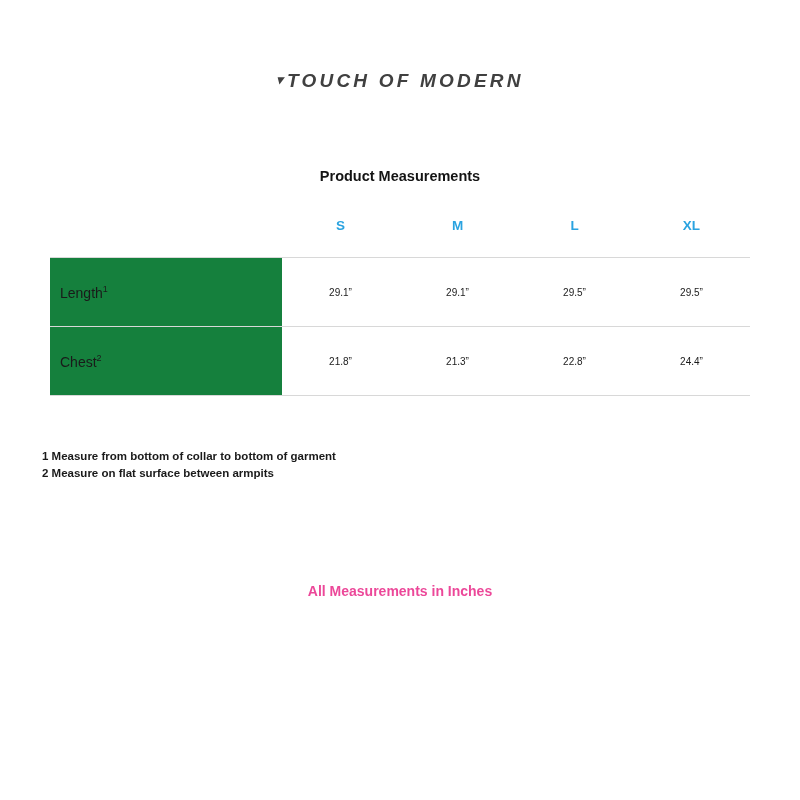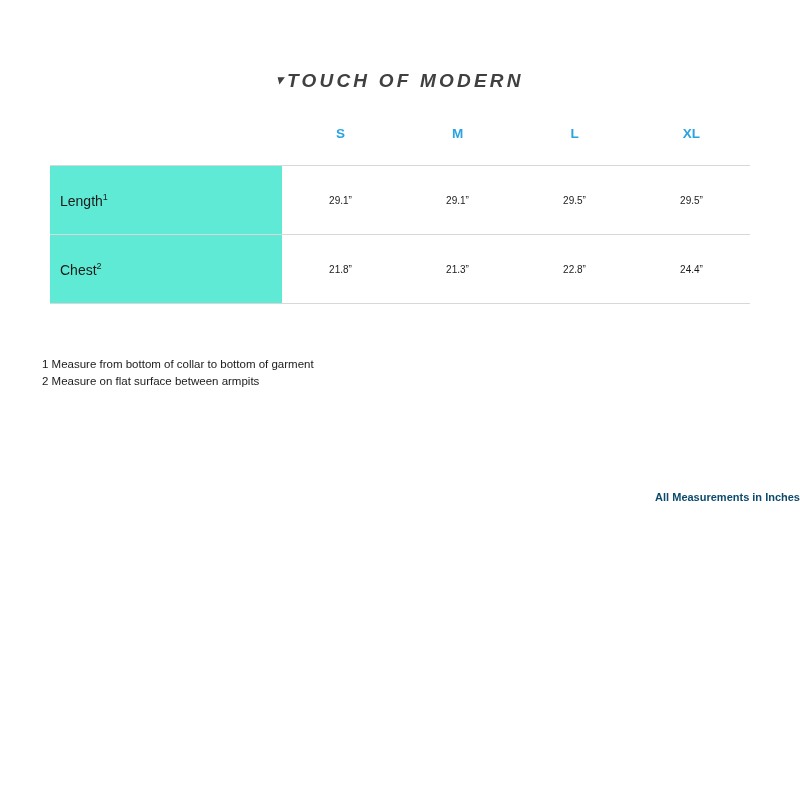--- a/index.html
+++ b/index.html
@@ -86,61 +86,62 @@
     padding: 0 0 24px 0;
   }
 
   table.size-table tbody tr td {
     height: 66px;
     font-size: 10px;
     border-top: 1px solid #d8d8d8;
     border-bottom: 1px solid #d8d8d8;
   }
   table.size-table tbody tr td.row-label {
-    background: #5eead4;
+    background: #15803d;
     padding-left: 10px;
     text-align: left;
     font-size: 14px;
     color: #1a1a1a;
   }
   table.size-table tbody tr td.value {
     text-align: center;
     color: #1a1a1a;
   }
   sup { font-size: 9px; vertical-align: super; }
 
   
   .footnotes {
     margin-top: 52px;
     padding-left: 42px;
     font-size: 11.5px;
     line-height: 1.5;
     color: #1a1a1a;
   }
-  .footnotes div { white-space: nowrap; }
+  .footnotes div { white-space: nowrap; font-weight: bold; }
 
   
   .footer-note {
-    text-align: right;
+    text-align: center;
     margin-top: 100px;
-    font-size: 11px;
+    font-size: 14px;
     font-weight: 600;
-    color: #0c4a6e;
+    color: #ec4899;
   }
 </style>
 </head>
 <body>
 
 <div class="page">
 
   <div class="brand">
     <span class="tick">▾</span><span>TOUCH OF MODERN</span>
   </div>
 
 
+  <div class="section-label">Product Measurements</div>
 
   <div class="table-wrap">
     <table class="size-table">
       <colgroup>
         <col class="label-col">
         <col class="size-col">
         <col class="size-col">
         <col class="size-col">
         <col class="size-col">
       </colgroup>

